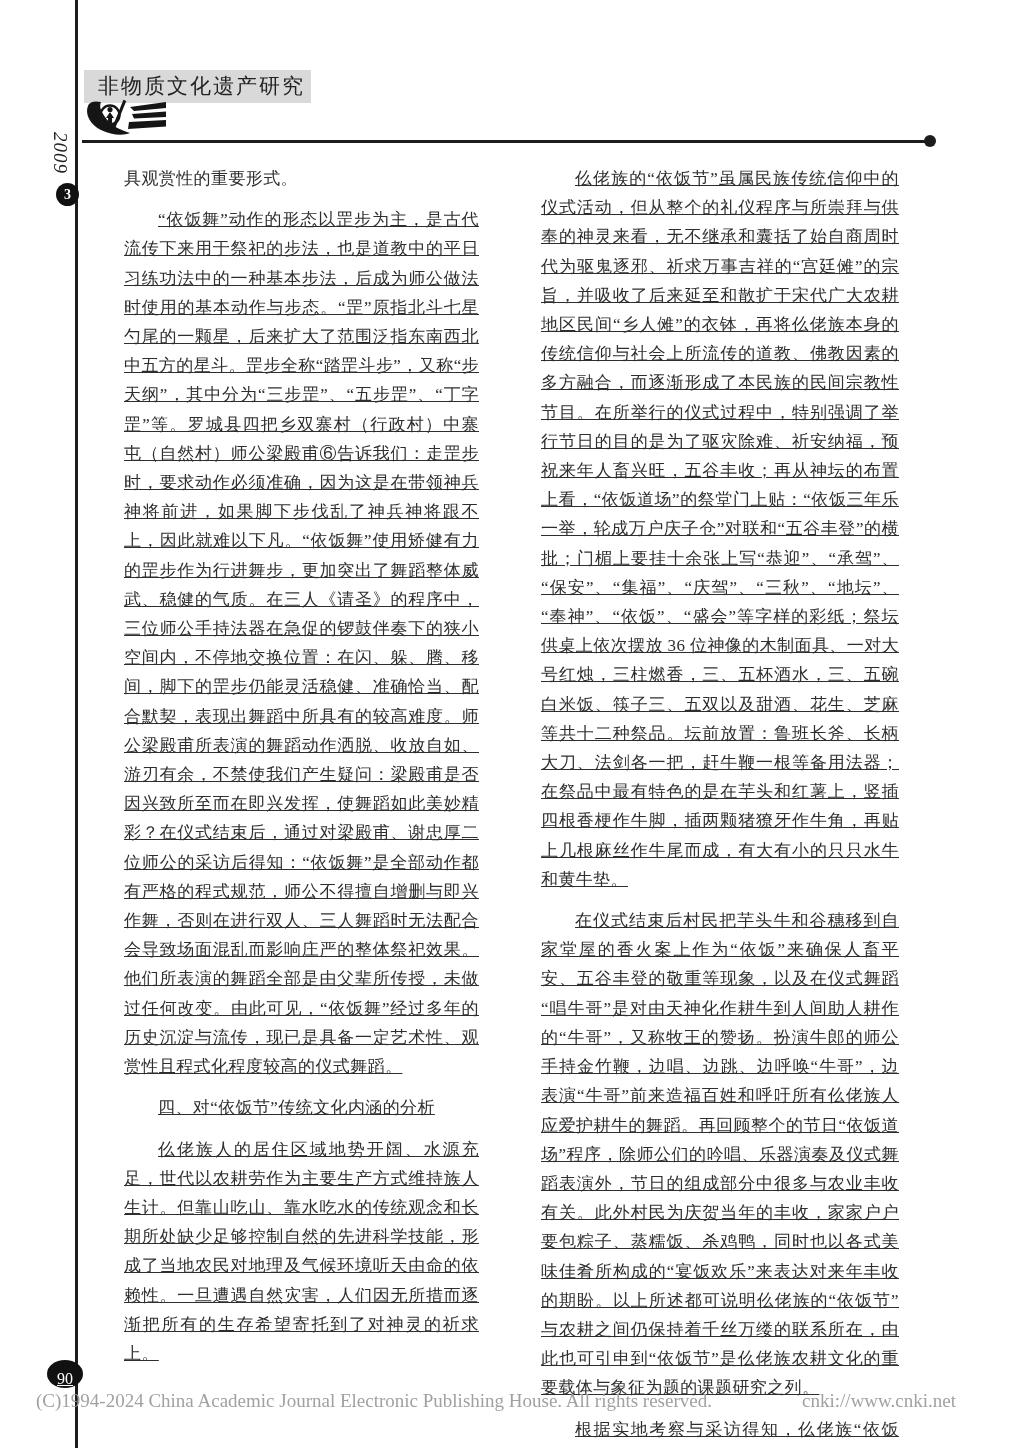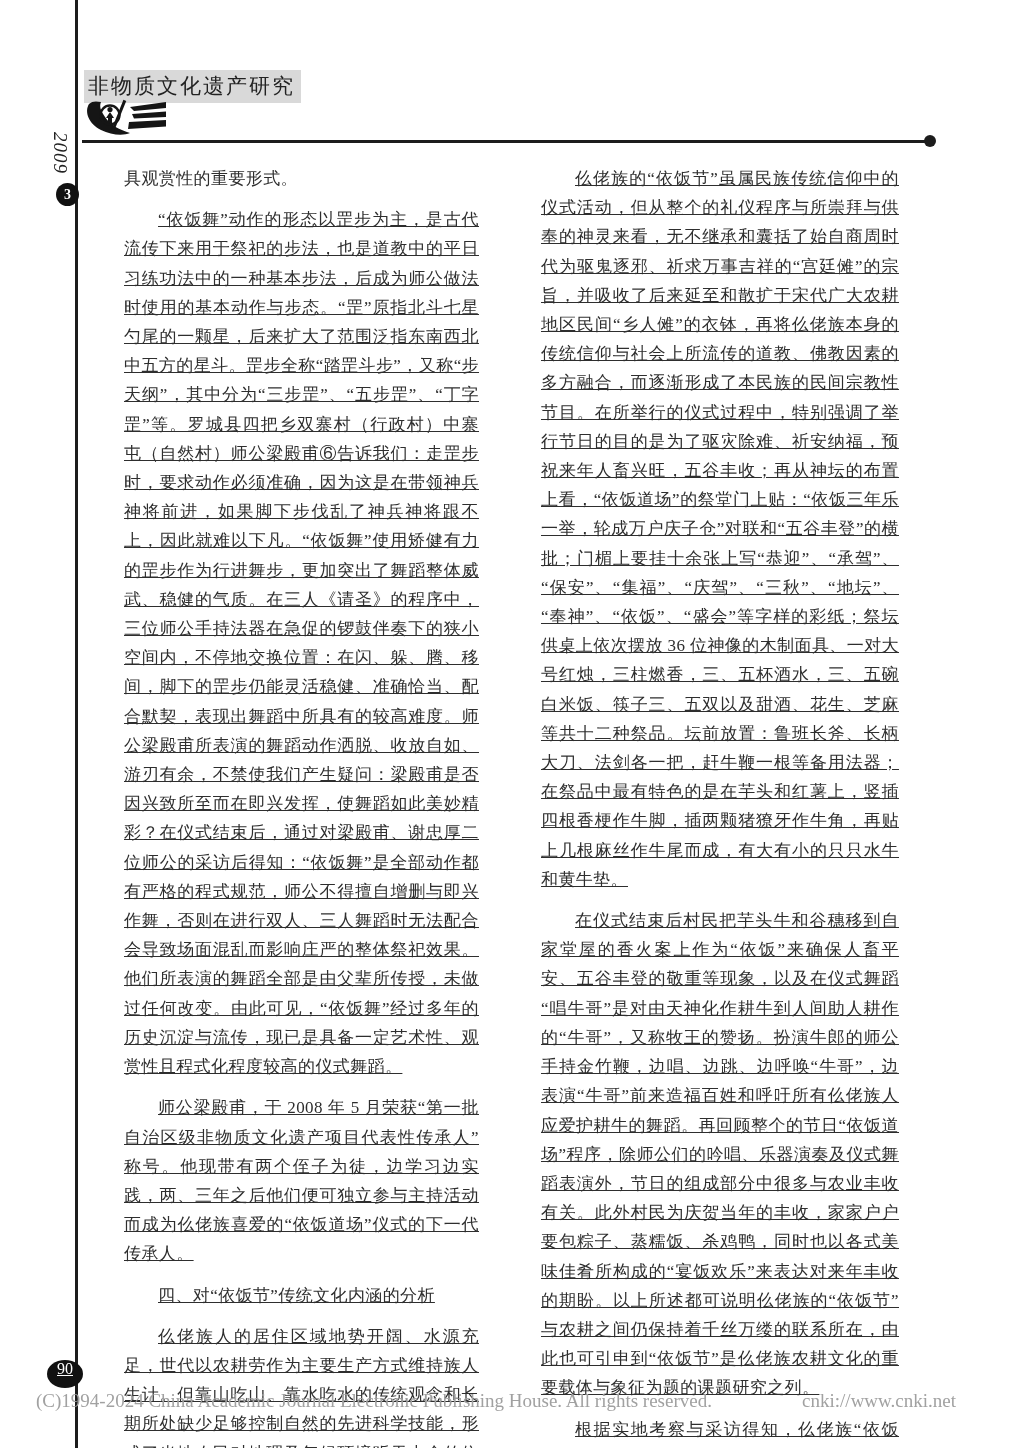--- a/index.html
+++ b/index.html
@@ -25,21 +25,21 @@
     position:absolute;left:56px;top:183px;width:23px;height:23px;
     background:#111;border-radius:50%;
     display:flex;align-items:center;justify-content:center;
     color:#fff;font-size:14px;font-weight:bold;
     font-family:"Liberation Serif","DejaVu Serif",serif;
   }
   .header-title{
     position:absolute;left:84px;top:70px;
     background:#d9d9d9;
     font-size:21px;letter-spacing:2px;
-    padding:2px 6px 3px 4px;
+    padding:2px 6px 3px 14px;
     color:#222;
     white-space:nowrap;
   }
   .logo{
     position:absolute;left:84px;top:99px;width:86px;height:38px;
   }
   .header-rule{
     position:absolute;left:82px;top:140px;width:846px;height:2.5px;
     background:#1c1c1c;
   }
@@ -53,21 +53,21 @@
     text-align:justify;text-justify:inter-ideograph;
     letter-spacing:0.4px;
   }
   .col-left{left:112px;width:379px;}
   .col-right{left:529px;width:382px;}
   .col p{margin:12px;}
   .col p.indent{text-indent:2em;text-decoration:underline;}
   .page-badge{
     position:absolute;left:47px;top:1360px;width:36px;height:28px;
     background:#111;border-radius:50%;
-    display:flex;align-items:flex-start;justify-content:center;
+    display:flex;align-items:flex-end;justify-content:center;
     color:#fff;font-size:16px;text-decoration:underline;
   }
   .footer-line{
     position:absolute;left:36px;top:1390px;width:920px;
     display:flex;justify-content:space-between;align-items:baseline;
     color:#a1a1a1;font-size:19px;
     white-space:nowrap;
   }
 </style>
 </head>
@@ -91,21 +91,20 @@
     <path d="M48 15 L82 12.5 L82 18 L50 19.5 Z"></path>
     <path d="M45 23 L82 21 L82 27.5 L44 30 Z"></path>
   </g>
 </svg>
 <div class="header-rule"></div>
 <div class="rule-dot"></div>
 
 <div class="col col-left">
   <p>具观赏性的重要形式。</p>
   <p class="indent">“依饭舞”动作的形态以罡步为主，是古代流传下来用于祭祀的步法，也是道教中的平日习练功法中的一种基本步法，后成为师公做法时使用的基本动作与步态。“罡”原指北斗七星勺尾的一颗星，后来扩大了范围泛指东南西北中五方的星斗。罡步全称“踏罡斗步”，又称“步天纲”，其中分为“三步罡”、“五步罡”、“丁字罡”等。罗城县四把乡双寨村（行政村）中寨屯（自然村）师公梁殿甫⑥告诉我们：走罡步时，要求动作必须准确，因为这是在带领神兵神将前进，如果脚下步伐乱了神兵神将跟不上，因此就难以下凡。“依饭舞”使用矫健有力的罡步作为行进舞步，更加突出了舞蹈整体威武、稳健的气质。在三人《请圣》的程序中，三位师公手持法器在急促的锣鼓伴奏下的狭小空间内，不停地交换位置：在闪、躲、腾、移间，脚下的罡步仍能灵活稳健、准确恰当、配合默契，表现出舞蹈中所具有的较高难度。师公梁殿甫所表演的舞蹈动作洒脱、收放自如、游刃有余，不禁使我们产生疑问：梁殿甫是否因兴致所至而在即兴发挥，使舞蹈如此美妙精彩？在仪式结束后，通过对梁殿甫、谢忠厚二位师公的采访后得知：“依饭舞”是全部动作都有严格的程式规范，师公不得擅自增删与即兴作舞，否则在进行双人、三人舞蹈时无法配合会导致场面混乱而影响庄严的整体祭祀效果。他们所表演的舞蹈全部是由父辈所传授，未做过任何改变。由此可见，“依饭舞”经过多年的历史沉淀与流传，现已是具备一定艺术性、观赏性且程式化程度较高的仪式舞蹈。</p>
-  <p class="indent">师公梁殿甫，于 2008 年 5 月荣获“第一批自治区级非物质文化遗产项目代表性传承人”称号。他现带有两个侄子为徒，边学习边实践，两、三年之后他们便可独立参与主持活动而成为仫佬族喜爱的“依饭道场”仪式的下一代传承人。</p>
   <p class="indent">四、对“依饭节”传统文化内涵的分析</p>
   <p class="indent">仫佬族人的居住区域地势开阔、水源充足，世代以农耕劳作为主要生产方式维持族人生计。但靠山吃山、靠水吃水的传统观念和长期所处缺少足够控制自然的先进科学技能，形成了当地农民对地理及气候环境听天由命的依赖性。一旦遭遇自然灾害，人们因无所措而逐渐把所有的生存希望寄托到了对神灵的祈求上。</p>
 </div>
 
 <div class="col col-right">
   <p class="indent">仫佬族的“依饭节”虽属民族传统信仰中的仪式活动，但从整个的礼仪程序与所崇拜与供奉的神灵来看，无不继承和囊括了始自商周时代为驱鬼逐邪、祈求万事吉祥的“宫廷傩”的宗旨，并吸收了后来延至和散扩于宋代广大农耕地区民间“乡人傩”的衣钵，再将仫佬族本身的传统信仰与社会上所流传的道教、佛教因素的多方融合，而逐渐形成了本民族的民间宗教性节目。在所举行的仪式过程中，特别强调了举行节日的目的是为了驱灾除难、祈安纳福，预祝来年人畜兴旺，五谷丰收；再从神坛的布置上看，“依饭道场”的祭堂门上贴：“依饭三年乐一举，轮成万户庆子仓”对联和“五谷丰登”的横批；门楣上要挂十余张上写“恭迎”、“承驾”、“保安”、“集福”、“庆驾”、“三秋”、“地坛”、“奉神”、“依饭”、“盛会”等字样的彩纸；祭坛供桌上依次摆放 36 位神像的木制面具、一对大号红烛，三柱燃香，三、五杯酒水，三、五碗白米饭、筷子三、五双以及甜酒、花生、芝麻等共十二种祭品。坛前放置：鲁班长斧、长柄大刀、法剑各一把，赶牛鞭一根等备用法器；在祭品中最有特色的是在芋头和红薯上，竖插四根香梗作牛脚，插两颗猪獠牙作牛角，再贴上几根麻丝作牛尾而成，有大有小的只只水牛和黄牛垫。</p>
   <p class="indent">在仪式结束后村民把芋头牛和谷穗移到自家堂屋的香火案上作为“依饭”来确保人畜平安、五谷丰登的敬重等现象，以及在仪式舞蹈“唱牛哥”是对由天神化作耕牛到人间助人耕作的“牛哥”，又称牧王的赞扬。扮演牛郎的师公手持金竹鞭，边唱、边跳、边呼唤“牛哥”，边表演“牛哥”前来造福百姓和呼吁所有仫佬族人应爱护耕牛的舞蹈。再回顾整个的节日“依饭道场”程序，除师公们的吟唱、乐器演奏及仪式舞蹈表演外，节日的组成部分中很多与农业丰收有关。此外村民为庆贺当年的丰收，家家户户要包粽子、蒸糯饭、杀鸡鸭，同时也以各式美味佳肴所构成的“宴饭欢乐”来表达对来年丰收的期盼。以上所述都可说明仫佬族的“依饭节”与农耕之间仍保持着千丝万缕的联系所在，由此也可引申到“依饭节”是仫佬族农耕文化的重要载体与象征为题的课题研究之列。</p>
   <p class="indent">根据实地考察与采访得知，仫佬族“依饭节”活动除上世纪 60 年代文革期间中止外，从 1982 年后得到恢复至今一直兴盛不衰。虽然目前各村寨所举行该活动前需通告县文化局等上级单位，但这种属于百姓生活习俗的祭祀活动均会得到各级政府的支持和尊重而得以延续。笔者认为，这种活动的举行可使年轻人更多地了解自己民族的传统文化和民俗节日，而促进仫佬族文化的建设。但目前县政府多将“依饭节”仪式设在宾馆或广场上举行，并召开新闻发布极力把传统活动做大、做火，企图使更</p>
 </div>
 

